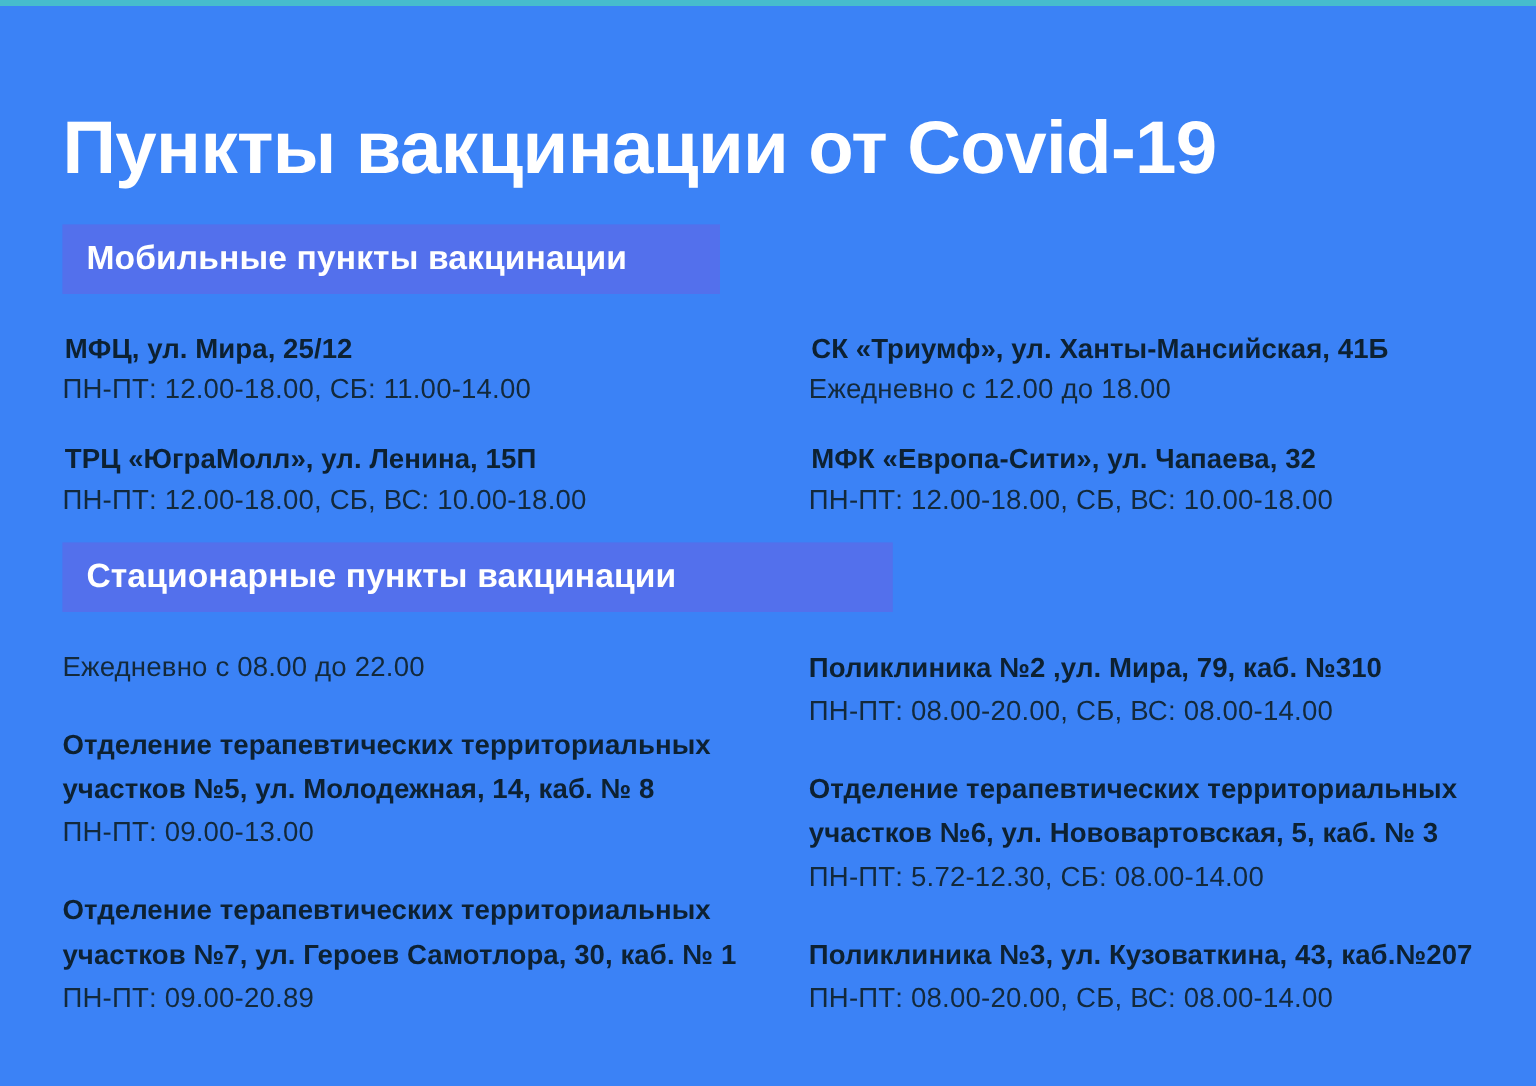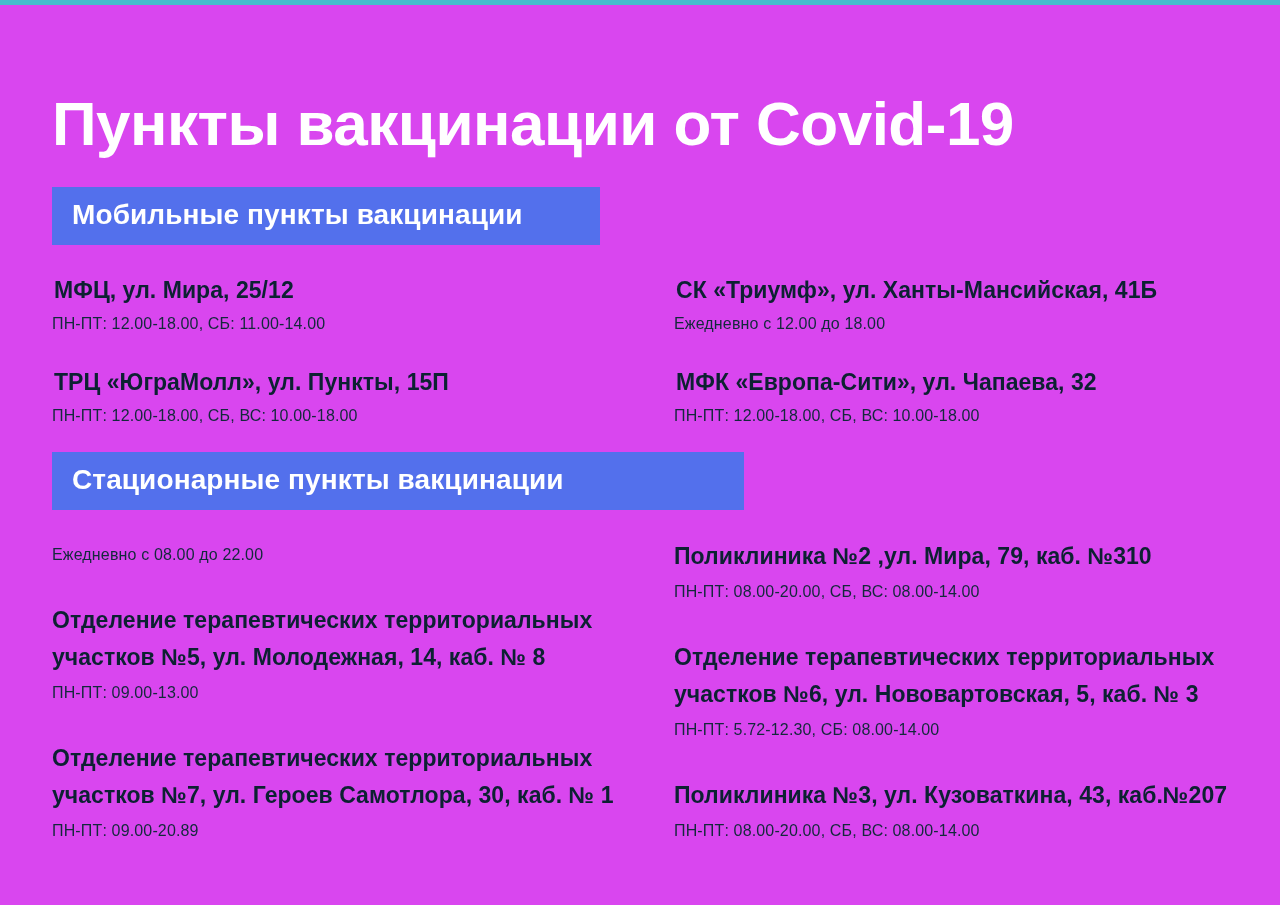--- a/index.html
+++ b/index.html
@@ -13,21 +13,21 @@
     overflow: hidden;
     font-family: "Liberation Sans", "DejaVu Sans", sans-serif;
     background: #3cb8cb;
     -webkit-font-smoothing: antialiased;
   }
 
   #poster {
     position: relative;
     width: 1280px;
     height: 905px;
-    background: #d946ef;
+    background: #3b82f6;
     box-sizing: border-box;
   }
 
   
   .top-edge-band {
     position: absolute;
     top: 0;
     left: 0;
     width: 1280px;
     height: 5px;
@@ -95,21 +95,21 @@
   .site-name {
     color: #0d2132;
     font-size: 23px;
     line-height: 34px;
     font-weight: bold;
     letter-spacing: 0.05px;
     margin: 0;
   }
   .site-hours {
     color: #13293b;
-    font-size: 16px;
+    font-size: 23px;
     line-height: 34px;
     font-weight: normal;
     letter-spacing: 0.15px;
     margin: 0;
   }
 
   
   .section-mobile .site { margin-bottom: 24px; }
   .section-mobile .site .site-name { padding-left: 2px; }
 
@@ -131,21 +131,21 @@
 
     <div class="columns">
       <div class="column left">
 
         <div class="site">
           <p class="site-name">МФЦ, ул. Мира, 25/12</p>
           <p class="site-hours">ПН-ПТ: 12.00-18.00, СБ: 11.00-14.00</p>
         </div>
 
         <div class="site">
-          <p class="site-name">ТРЦ «ЮграМолл», ул. Пункты, 15П</p>
+          <p class="site-name">ТРЦ «ЮграМолл», ул. Ленина, 15П</p>
           <p class="site-hours">ПН-ПТ: 12.00-18.00, СБ, ВС: 10.00-18.00</p>
         </div>
 
       </div>
       <div class="column right">
 
         <div class="site">
           <p class="site-name">СК «Триумф», ул. Ханты-Мансийская, 41Б</p>
           <p class="site-hours">Ежедневно с 12.00 до 18.00</p>
         </div>

